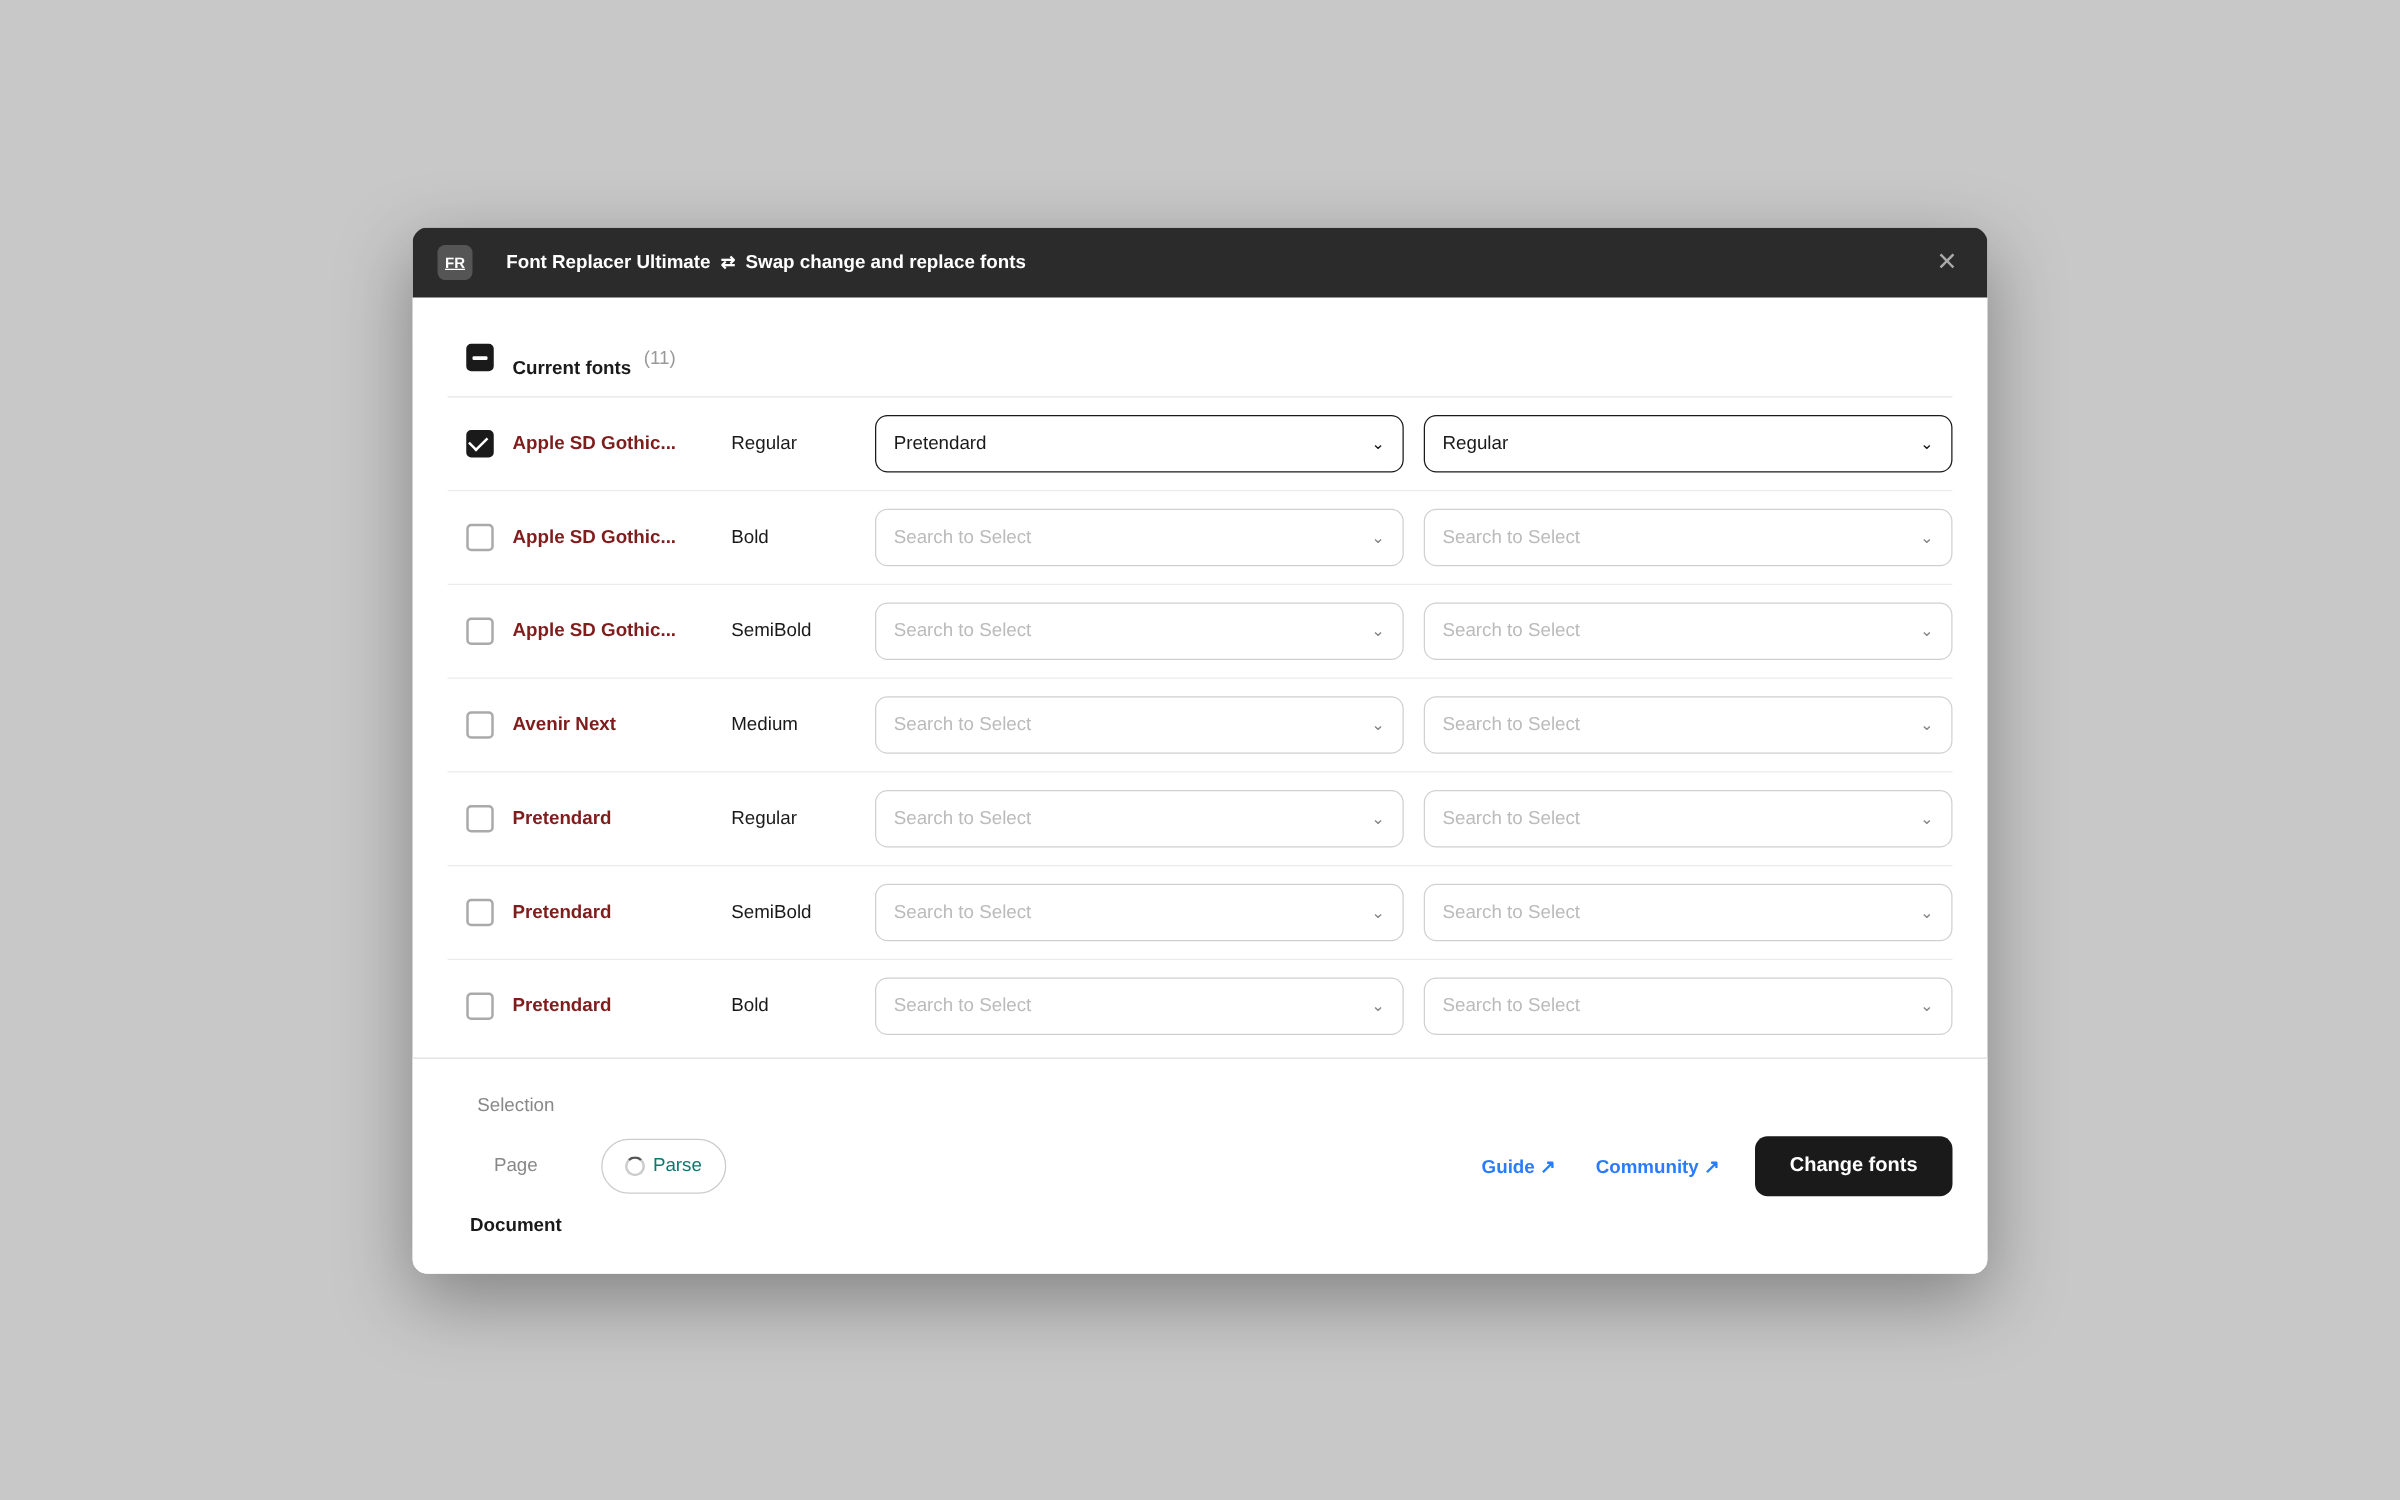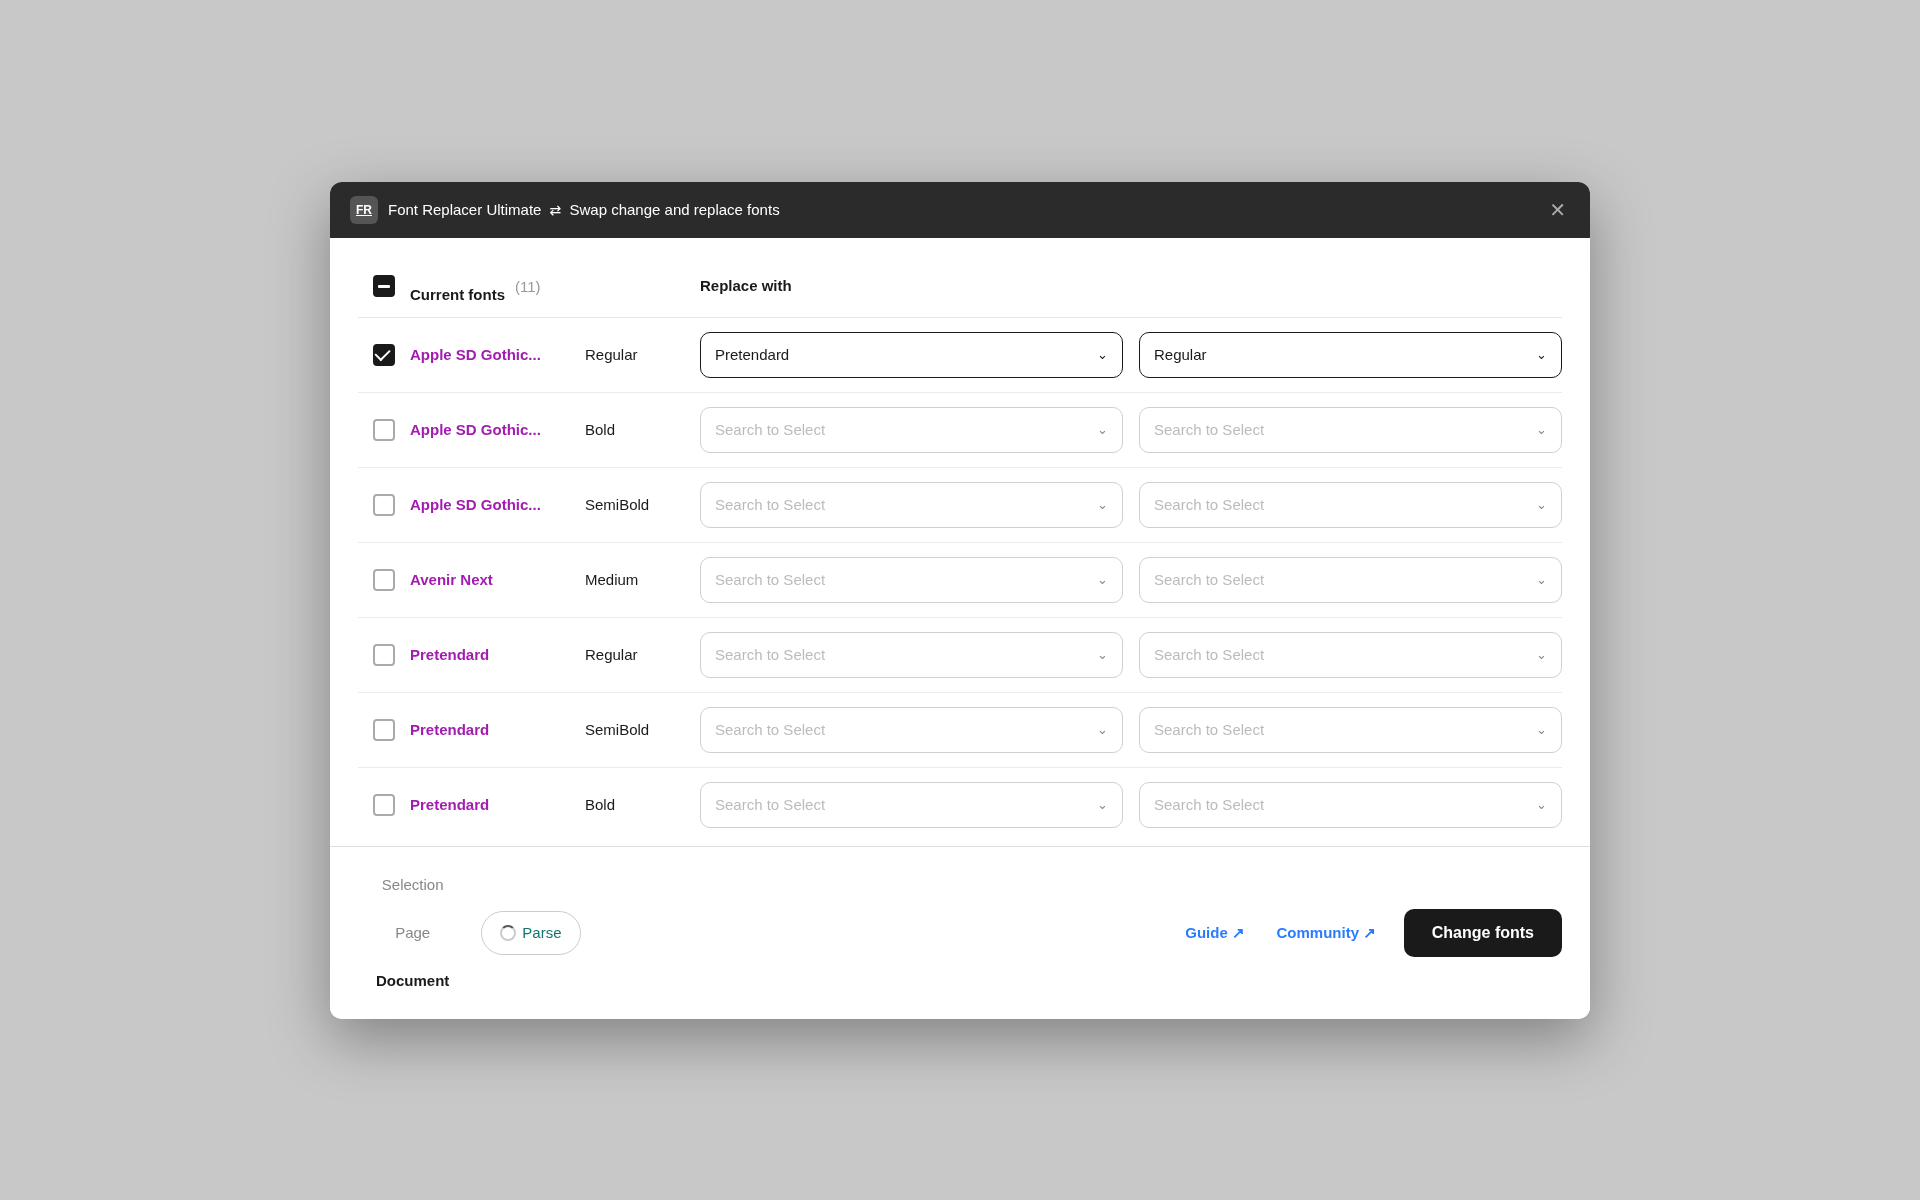--- a/index.html
+++ b/index.html
@@ -40,21 +40,22 @@
       align-items: center;
       justify-content: center;
       color: #fff;
       font-size: 12px;
       font-weight: bold;
       text-decoration: underline;
     }
     .titlebar-title {
       color: #ffffff;
       font-size: 15px;
-      font-weight: 400;
+      font-weight: 700;
+      margin-left: 17px;
     }
     .titlebar-title .swap-icon {
       display: inline-block;
       margin: 0 4px;
       font-size: 14px;
     }
     .close-btn {
       color: #aaa;
       font-size: 20px;
       cursor: pointer;
@@ -132,21 +133,21 @@
       width: 12px;
       height: 7px;
       border-left: 2.5px solid #fff;
       border-bottom: 2.5px solid #fff;
       transform: rotate(-45deg) translateY(-2px);
     }
 
     .font-name {
       font-size: 15px;
       font-weight: 600;
-      color: #a21caf;
+      color: #7f1d1d;
       min-width: 165px;
     }
     .font-style {
       font-size: 15px;
       font-weight: 500;
       color: #1a1a1a;
       min-width: 90px;
     }
 
     .replace-fields {
@@ -293,23 +294,20 @@
     <div class="header-row">
       <div class="checkbox-col">
         <div class="checkbox" style="background:#1a1a1a; border-color:#1a1a1a; position:relative;">
           <span style="display:block;width:12px;height:3px;background:#fff;border-radius:1px;"></span>
         </div>
       </div>
       <div class="font-col">
         <span class="col-header-text">Current fonts</span>
         <span class="col-header-count">(11)</span>
       </div>
-      <div class="replace-col">
-        <span class="col-header-text">Replace with</span>
-      </div>
     </div>
 
     <div id="font-rows-container">
         <div class="font-row">
       <div class="checkbox-col">
         <div class="checkbox checked"></div>
       </div>
       <div class="font-col">
         <span class="font-name">Apple SD Gothic...</span>
         <span class="font-style">Regular</span>

